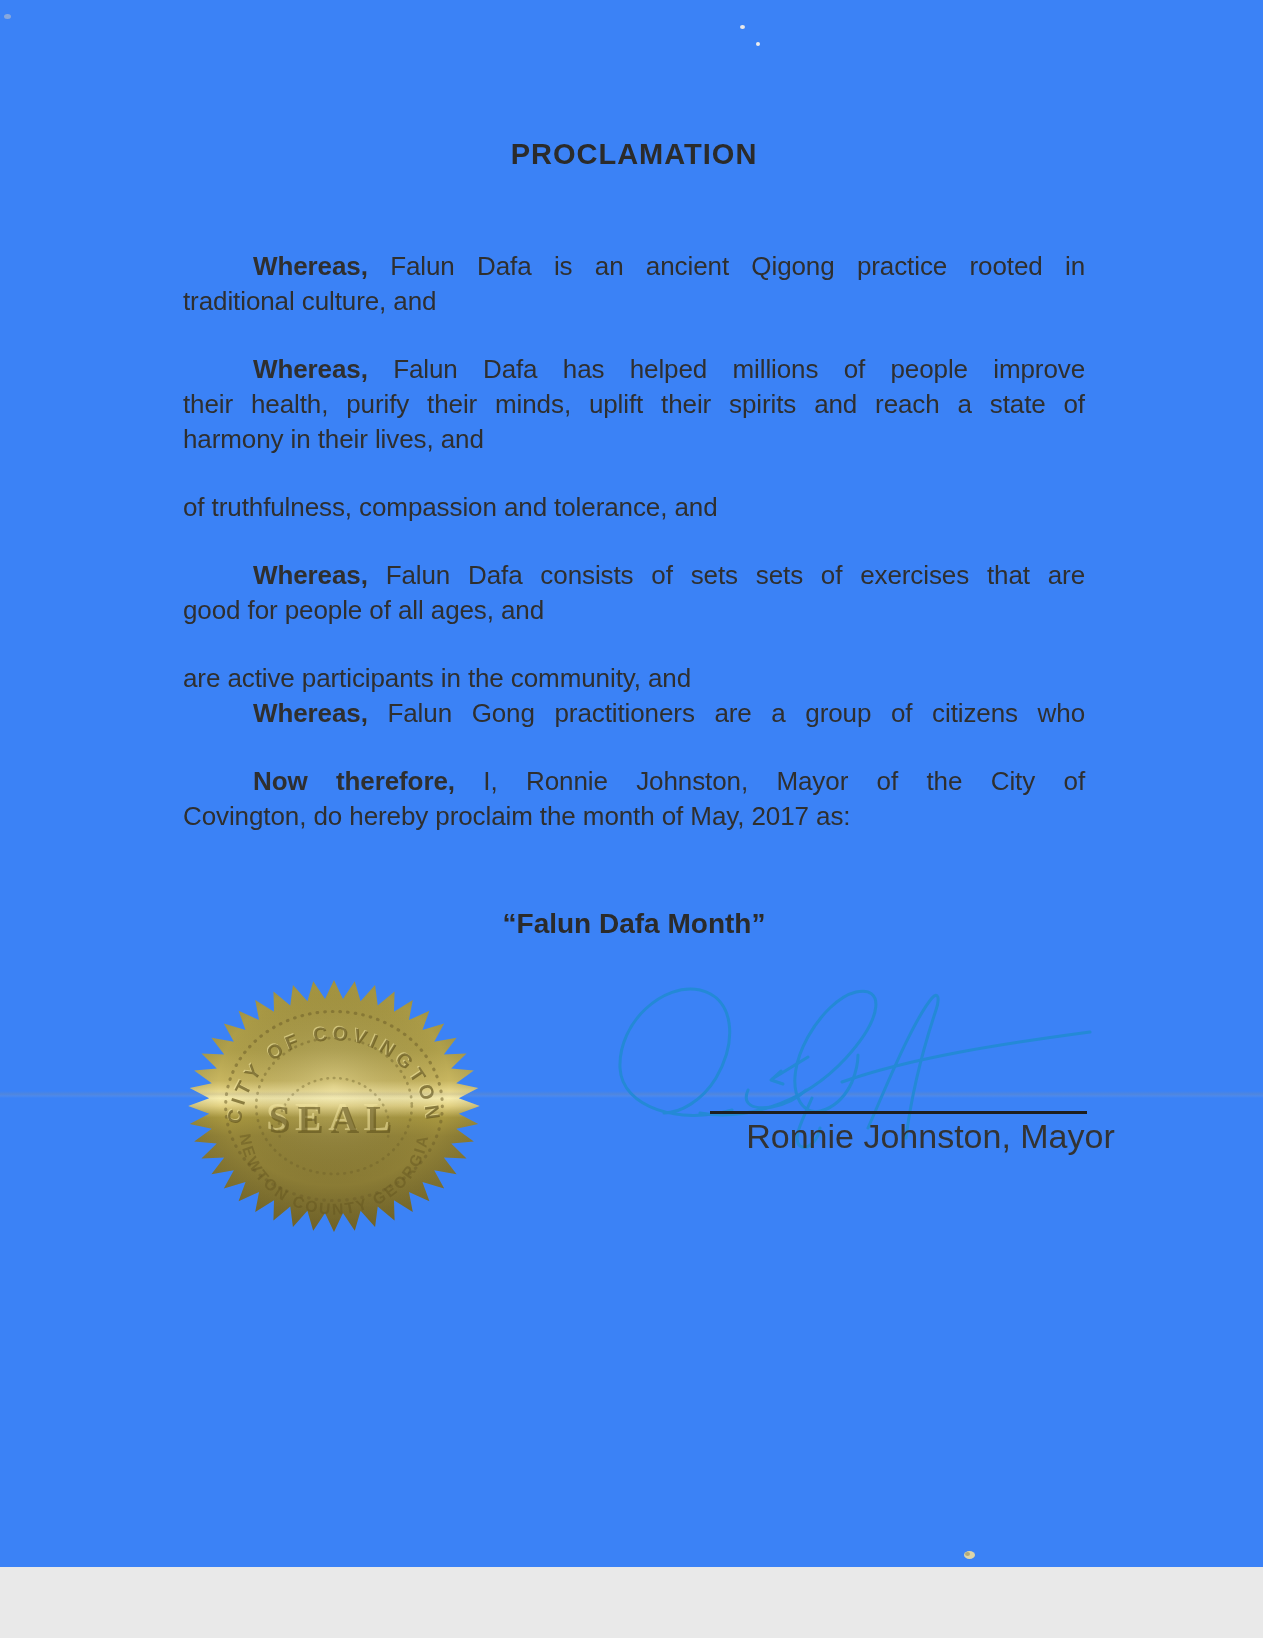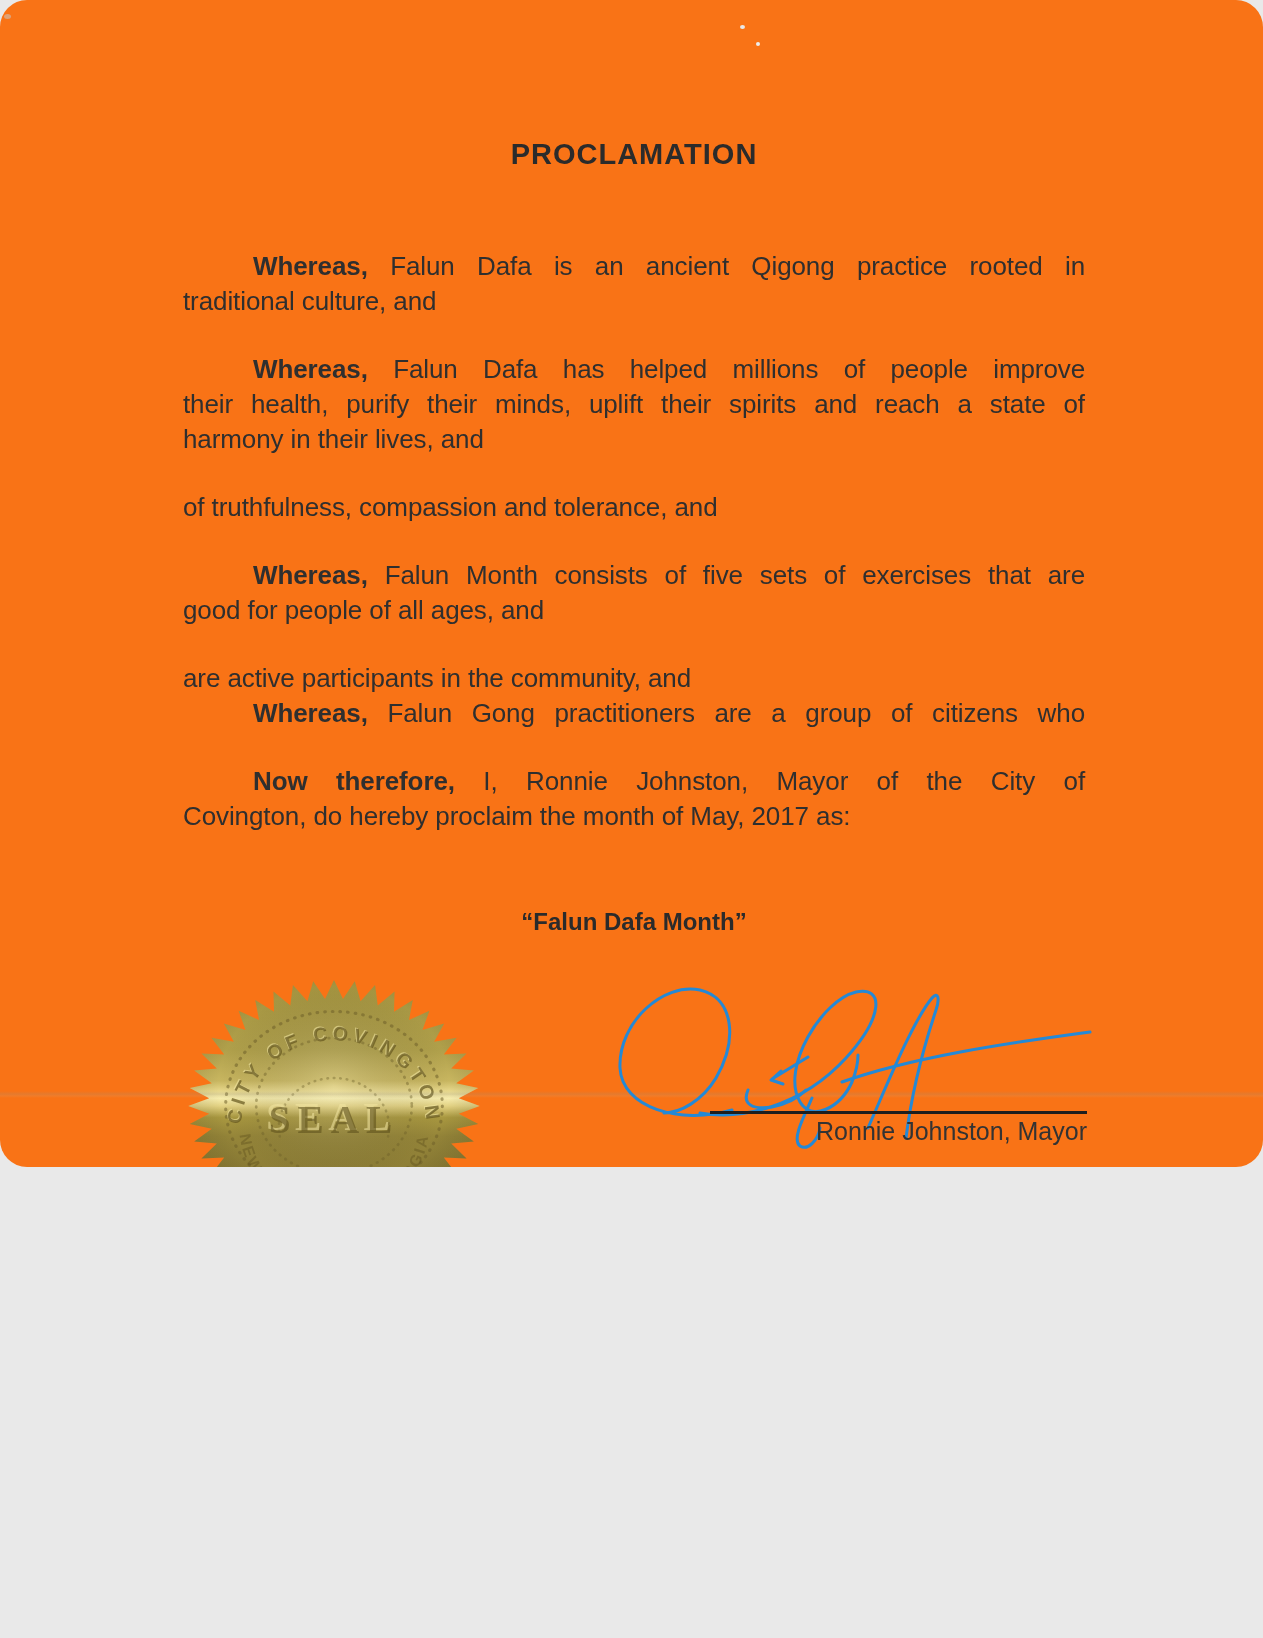--- a/index.html
+++ b/index.html
@@ -1,51 +1,50 @@
 <!DOCTYPE html>
 <html><head>
 <meta charset="utf-8">
 <style>
   html,body { margin:0; padding:0; background:#e9e9e9; }
   .page {
-    position:relative; width:1263px; height:1167px; margin:0 auto;
-    background:#f97316; overflow:hidden;
+    position:relative; width:1263px; height:1567px; margin:0 auto;
+    background:#3b82f6; overflow:hidden;
     font-family:"Liberation Sans","DejaVu Sans",sans-serif;
     color:#2f2f2f;
-    border-radius:27px;
   }
   .doc-title {
     position:absolute; top:138px; left:183px; width:902px;
     text-align:center; font-size:29px; font-weight:bold; letter-spacing:1px;
     color:#2b2b2b;
   }
   .body-text {
     position:absolute; top:241px; left:183px; width:902px;
     font-size:26px; line-height:35px; letter-spacing:-0.1px;margin-top:8px;
   }
   .para { margin:0 0 33px 0; }
   .jline { display:block; white-space:nowrap; text-align:justify; text-align-last:justify; }
   .jline.first { text-indent:70px; }
   .jline.last { text-align-last:left; }
   .lead { font-weight:bold; }
   .month-line {
     position:absolute; top:908px; left:183px; width:902px;
-    text-align:center; font-size:24px; font-weight:bold; color:#2b2b2b;
+    text-align:center; font-size:28px; font-weight:bold; color:#2b2b2b;
   }
   .seal-wrap { position:absolute; left:186px; top:977px; width:296px; height:258px; }
   .crease {
     position:absolute; left:0; top:1091px; width:1263px; height:7px;
     background:linear-gradient(to bottom, rgba(255,255,255,0) 0%, rgba(150,148,135,0.22) 45%, rgba(190,188,175,0.12) 70%, rgba(255,255,255,0) 100%);
     pointer-events:none;
   }
   .signature-wrap { position:absolute; left:580px; top:940px; width:530px; height:210px; }
   .sig-line { position:absolute; left:710px; top:1111px; width:377px; height:3px; background:#1e1e1e; }
   .mayor-name {
-    position:absolute; left:710px; top:1117px; width:377px;
-    text-align:right; font-size:25px; color:#333;
+    position:absolute; left:742px; top:1117px; width:377px;
+    text-align:center; font-size:34px; color:#333;
   }
   .speck { position:absolute; border-radius:50%; pointer-events:none; }
   .speck.a { left:4px; top:14px; width:7px; height:5px; background:#c9c9c9; opacity:.55; }
   .speck.b { left:740px; top:25px; width:5px; height:4px; background:#e9e9e9; }
   .speck.c { left:756px; top:42px; width:4px; height:4px; background:#ededec; }
   .speck.d { left:964px; top:1551px; width:11px; height:8px; background:#ddd5a8; }
   .speck.d::after { content:""; position:absolute; left:1px; top:1px; width:5px; height:4px; border-radius:50%; background:#b3aa78; }
 </style>
 </head>
 <body>
@@ -65,21 +64,21 @@
       <span class="jline first"><b class="lead">Whereas,</b> <span>Falun Dafa has helped millions of people improve</span></span>
       <span class="jline">their health, purify their minds, uplift their spirits and reach a state of</span>
       <span class="jline last">harmony in their lives, and</span>
     </p>
 
     <p class="para">
       <span class="jline last">of truthfulness, compassion and tolerance, and</span>
     </p>
 
     <p class="para">
-      <span class="jline first"><b class="lead">Whereas,</b> <span>Falun Month consists of five sets of exercises that are</span></span>
+      <span class="jline first"><b class="lead">Whereas,</b> <span>Falun Dafa consists of sets sets of exercises that are</span></span>
       <span class="jline last">good for people of all ages, and</span>
     </p>
 
     <p class="para">
       <span class="jline last">are active participants in the community, and</span>
       <span class="jline first"><b class="lead">Whereas,</b> <span>Falun Gong practitioners are a group of citizens who</span></span>
     </p>
 
     <p class="para">
       <span class="jline first"><b class="lead">Now therefore,</b> <span>I, Ronnie Johnston, Mayor of the City of</span></span>

